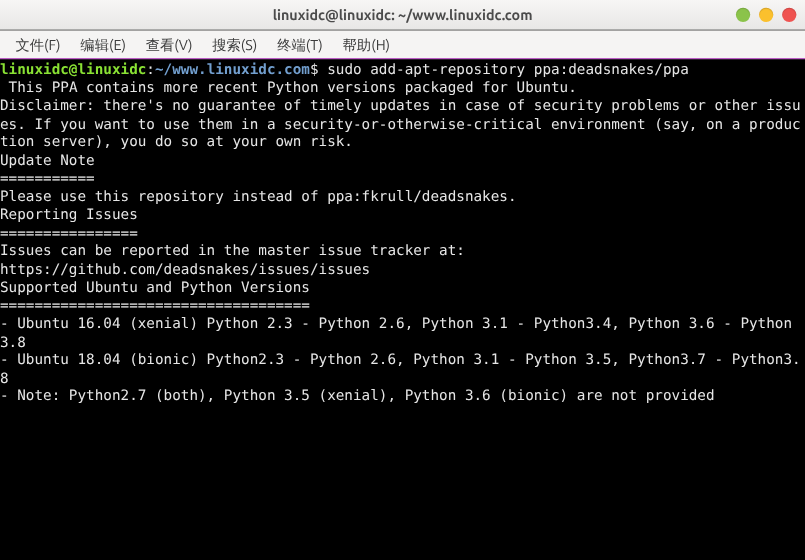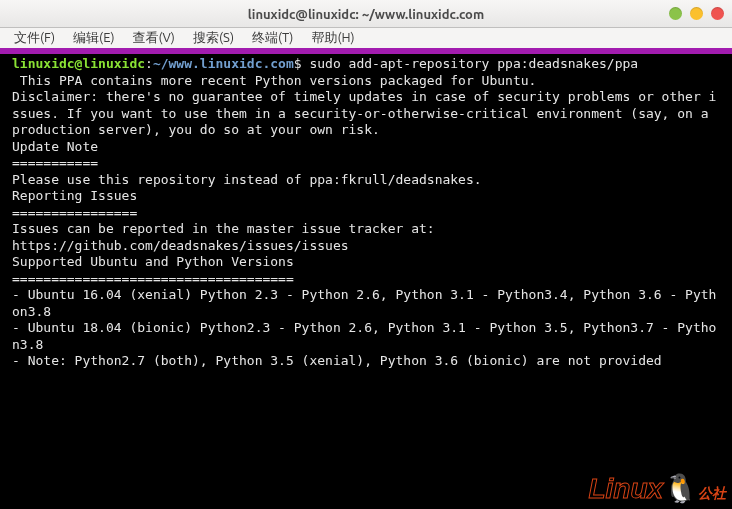--- a/index.html
+++ b/index.html
@@ -39,36 +39,36 @@
   height: 13px;
   border-radius: 50%;
   box-shadow: inset 0 1px 1px rgba(0,0,0,0.15);
 }
 .btn-min { background: #8bc34a; }
 .btn-max { background: #fbc02d; }
 .btn-close { background: #ef5350; }
 .menubar {
   height: 26px;
   background: #f5f4f3;
-  border-bottom: 6px solid #a21caf;
+  border-bottom: 1px solid #a21caf;
   display: flex;
   align-items: center;
   padding: 0 6px;
   gap: 2px;
   font-family: "Ubuntu", "DejaVu Sans", sans-serif;
   font-size: 13px;
   color: #3c3c3c;
 }
 .menu-item {
   padding: 3px 8px;
   cursor: pointer;
 }
 .terminal {
   background: #000;
-  padding: 2px 12px;
+  padding: 2px 0;
   font-size: 13px;
   line-height: 16.5px;
   color: #e6e6e6;
   white-space: pre-wrap;
   word-break: break-all;
   height: calc(509px - 54px);
   overflow: hidden;
 }
 .prompt-user { color: #8ae234; font-weight: bold; }
 .prompt-path { color: #729fcf; font-weight: bold; }
@@ -119,14 +119,13 @@
   <span class="menu-item">编辑(E)</span>
   <span class="menu-item">查看(V)</span>
   <span class="menu-item">搜索(S)</span>
   <span class="menu-item">终端(T)</span>
   <span class="menu-item">帮助(H)</span>
 </div>
 
 <div class="terminal"><span class="term-line"><span class="prompt-user">linuxidc@linuxidc</span><span class="prompt-sep">:</span><span class="prompt-path">~/www.linuxidc.com</span><span class="prompt-sep">$ </span><span>sudo add-apt-repository ppa:deadsnakes/ppa</span></span><span class="term-line"> This PPA contains more recent Python versions packaged for Ubuntu.</span><span class="term-line"></span><span class="term-line">Disclaimer: there's no guarantee of timely updates in case of security problems or other issues. If you want to use them in a security-or-otherwise-critical environment (say, on a production server), you do so at your own risk.</span><span class="term-line"></span><span class="term-line">Update Note</span><span class="term-line">===========</span><span class="term-line">Please use this repository instead of ppa:fkrull/deadsnakes.</span><span class="term-line"></span><span class="term-line">Reporting Issues</span><span class="term-line">================</span><span class="term-line"></span><span class="term-line">Issues can be reported in the master issue tracker at:</span><span class="term-line">https://github.com/deadsnakes/issues/issues</span><span class="term-line"></span><span class="term-line">Supported Ubuntu and Python Versions</span><span class="term-line">====================================</span><span class="term-line"></span><span class="term-line">- Ubuntu 16.04 (xenial) Python 2.3 - Python 2.6, Python 3.1 - Python3.4, Python 3.6 - Python3.8</span><span class="term-line">- Ubuntu 18.04 (bionic) Python2.3 - Python 2.6, Python 3.1 - Python 3.5, Python3.7 - Python3.8</span><span class="term-line">- Note: Python2.7 (both), Python 3.5 (xenial), Python 3.6 (bionic) are not provided</span></div>
 
 <div class="watermark">
-  <div class="wm-logo"><span>Linux</span><span class="penguin">🐧</span><span style="font-size:14px;color:#d84315;-webkit-text-stroke:0;">公社</span></div>
 </div>
 
 </body></html>

